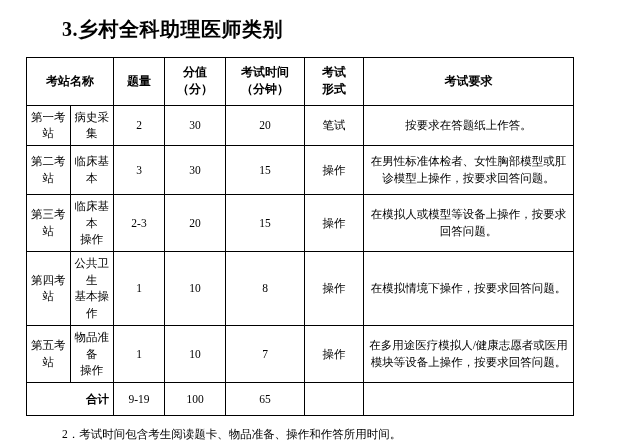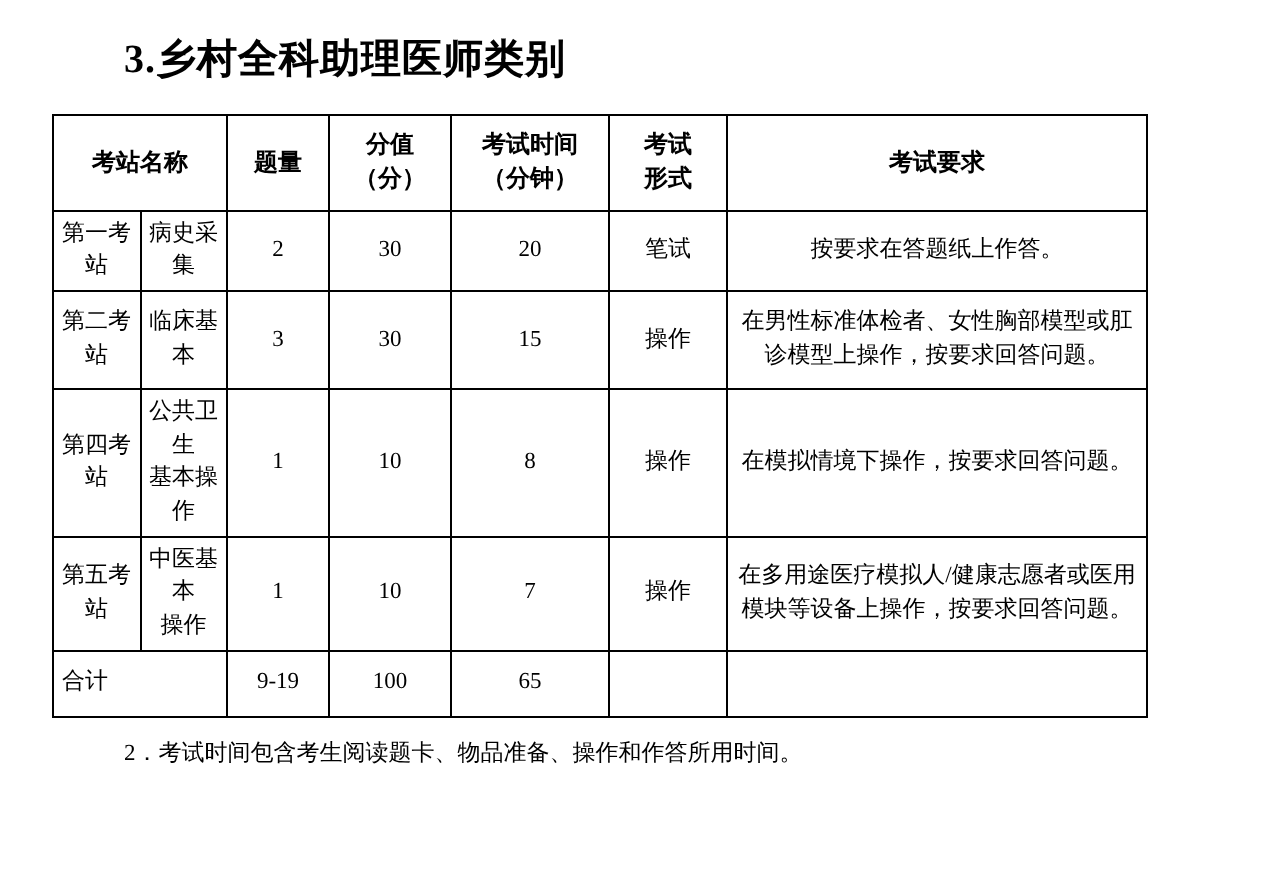--- a/index.html
+++ b/index.html
@@ -57,22 +57,22 @@
 
   td.center { text-align: center; }
   td.req { text-align: center; padding-left: 7px; }
 
   .row-tall td { height: 38px; }
   .row-taller td { height: 50px; }
   .row-mid td { height: 42px; }
   .row-short td { height: 26px; }
 
   .total-cell {
-    text-align: left;
-    font-weight: 400;
+    text-align: right;
+    font-weight: 700;
   }
   .notes {
     margin: 9px 0 0 26px;
     width: 583px;
     font-size: 11.5px;
     line-height: 1.6;
     font-family: "Liberation Serif", "DejaVu Serif", serif;
   }
   .notes .note-label {
     font-weight: 700;
@@ -130,38 +130,50 @@
       <tr class="row-mid">
         <td class="c-station center">第二考站</td>
         <td class="c-name center">临床基本</td>
         <td class="c-count center">3</td>
         <td class="c-score center">30</td>
         <td class="c-time center">15</td>
         <td class="c-form center">操作</td>
         <td class="c-req req">在男性标准体检者、女性胸部模型或肛诊模型上操作，按要求回答问题。</td>
       </tr>
 
+      <tr class="row-taller">
+        <td class="c-station center">第三考站</td>
+        <td class="c-name center">
+          <span class="twoline">临床基本</span>
+          <span class="twoline">操作</span>
+        </td>
+        <td class="c-count center">2-3</td>
+        <td class="c-score center">20</td>
+        <td class="c-time center">15</td>
+        <td class="c-form center">操作</td>
+        <td class="c-req req">在模拟人或模型等设备上操作，按要求回答问题。</td>
+      </tr>
 
       <tr class="row-tall">
         <td class="c-station center">第四考站</td>
         <td class="c-name center">
           <span class="twoline">公共卫生</span>
           <span class="twoline">基本操作</span>
         </td>
         <td class="c-count center">1</td>
         <td class="c-score center">10</td>
         <td class="c-time center">8</td>
         <td class="c-form center">操作</td>
         <td class="c-req req">在模拟情境下操作，按要求回答问题。</td>
       </tr>
 
       <tr class="row-mid">
         <td class="c-station center">第五考站</td>
         <td class="c-name center">
-          <span class="twoline">中医基本</span>
+          <span class="twoline">物品准备</span>
           <span class="twoline">操作</span>
         </td>
         <td class="c-count center">1</td>
         <td class="c-score center">10</td>
         <td class="c-time center">7</td>
         <td class="c-form center">操作</td>
         <td class="c-req req">在多用途医疗模拟人/健康志愿者或医用模块等设备上操作，按要求回答问题。</td>
       </tr>
 
       <tr class="row-short">

